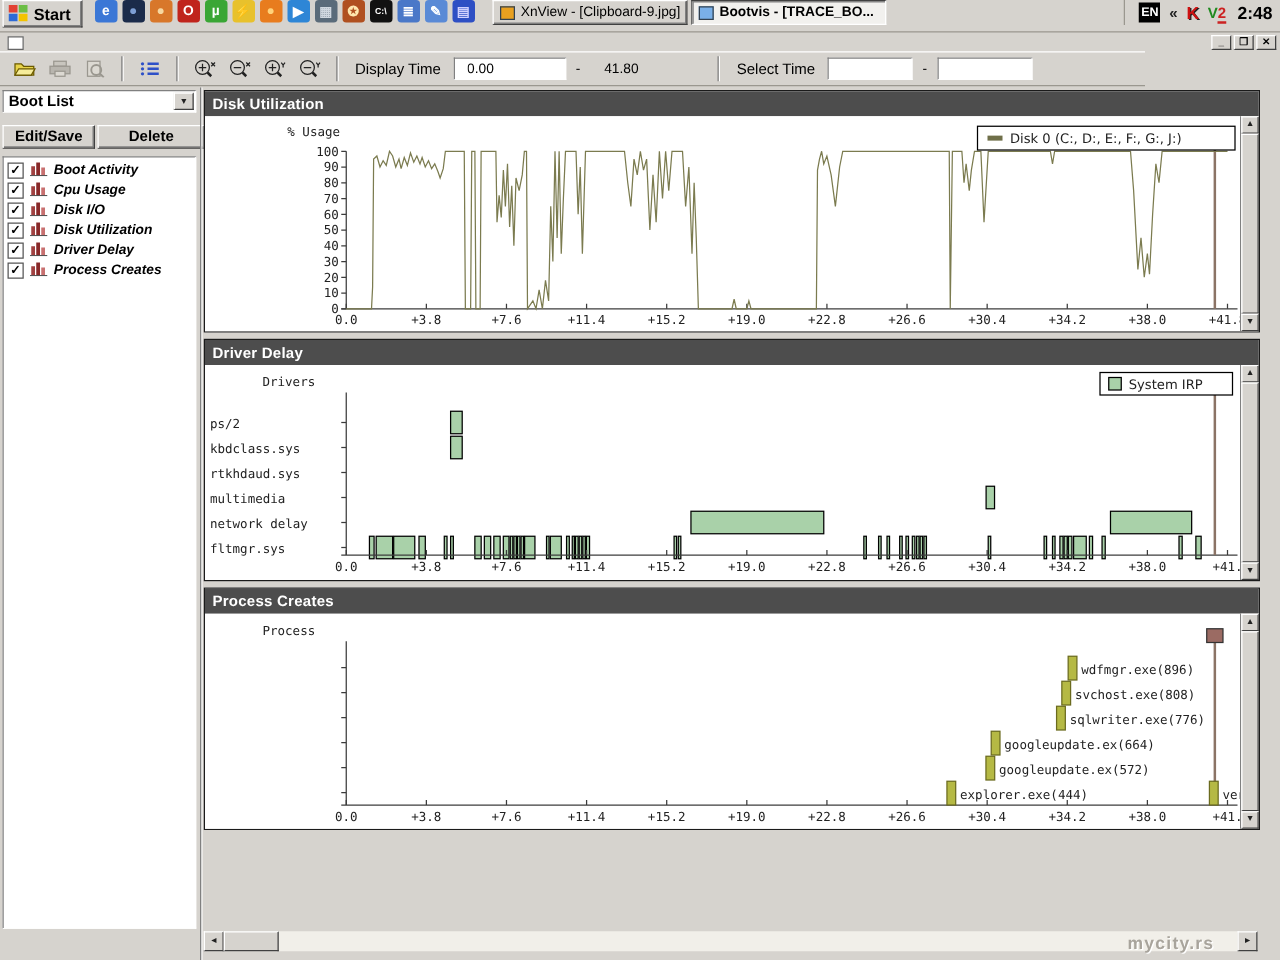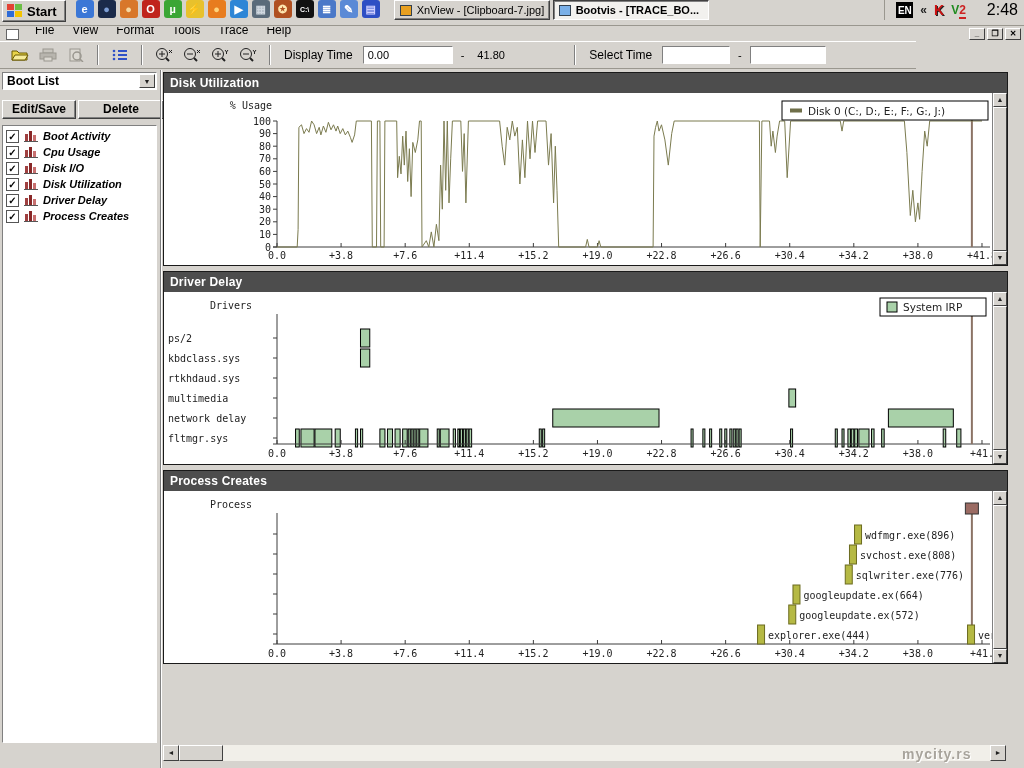--- a/index.html
+++ b/index.html
@@ -29,40 +29,40 @@
   .tb-ico { width:12px; height:11px; flex:0 0 12px; border:1px solid #33414f; }
   .tray { display:flex; align-items:center; gap:7px; margin-right:6px; padding-left:11px;
           border-left:1px solid #9a978f; height:20px; }
   .lang { width:17px; height:16px; background:#000; color:#fff; font-size:10px; font-weight:bold;
           display:flex; align-items:center; justify-content:center; }
   .chev { font-size:12px; font-weight:bold; color:#222; }
   .kico { color:#cc1111; font-weight:bold; font-size:14px; text-shadow:1px 1px 0 #222; }
   .v2 { font-weight:bold; font-size:12px; }
   .v2 i { color:#1f8a1f; font-style:normal; }
   .v2 b { color:#cc2222; border-bottom:2px solid #cc2222; }
-  .clock { font-size:16px; margin-left:14px; }
+  .clock { font-size:14px; margin-left:2px;font-weight:bold; }
 
   
   .menubar { position:absolute; left:0; top:27px; width:1024px; height:14px; background:#d6d3ce; overflow:hidden; }
   .mdi-icon { position:absolute; left:6px; top:2px; width:13px; height:11px; background:#fff; border:1px solid #666; }
   .menuitems { position:absolute; left:26px; top:-4px; display:flex; }
   .menuitem { padding:0 9px; font-size:12px; }
   .wincontrols { position:absolute; right:3px; top:1px; display:flex; gap:2px; }
   .wc { width:16px; height:12px; background:#d6d3ce; border:1px solid; border-color:#fff #404040 #404040 #fff;
         font-size:8px; line-height:9px; text-align:center; font-weight:bold; }
 
   
   .toolbar { position:absolute; left:0; top:41px; width:916px; height:28px; background:#d6d3ce;
              border-top:1px solid #fff; border-bottom:1px solid #9a978f;
              display:flex; align-items:center; gap:4px; padding-left:8px; }
   .tbtn { width:24px; height:22px; display:flex; align-items:center; justify-content:center; }
   .tsep { width:2px; height:20px; border-left:1px solid #808080; border-right:1px solid #fff; margin:0 5px; }
   .tlabel { font-size:12px; margin:0 6px 0 4px; }
   .tfield { height:18px; border:1px solid; border-color:#808080 #fff #fff #808080; background:#fff;
-            font-size:11px; padding:1px 4px; font-family:"Liberation Sans",sans-serif; }
+            font-size:11px; padding:1px 10px; font-family:"Liberation Sans",sans-serif; }
   .tfield.gray { background:#d6d3ce; border-color:#d6d3ce; }
   .dash { margin:0 4px; font-size:11px; }
 
   
   .sidebar { position:absolute; left:0; top:70px; width:160px; height:698px; background:#d6d3ce; }
   .combo { position:absolute; left:2px; top:2px; width:155px; height:18px; background:#fff;
            border:1px solid; border-color:#808080 #fff #fff #808080; display:flex; align-items:center; }
   .combo .cv { flex:1; padding-left:4px; font-size:12px; font-weight:bold; }
   .combo .cbtn { width:16px; height:14px; margin-right:1px; background:#d6d3ce; border:1px solid;
                  border-color:#fff #404040 #404040 #fff; font-size:7px; text-align:center; line-height:13px; color:#222; }
@@ -128,46 +128,38 @@
         <span class="ql" style="background: rgb(90, 107, 122); color: rgb(208, 216, 224);">▦</span>
         <span class="ql" style="background: rgb(176, 80, 32); color: rgb(255, 232, 176);">✪</span>
         <span class="ql" style="background: rgb(17, 17, 17); color: rgb(255, 255, 255); font-size: 7px;">C:\</span>
         <span class="ql" style="background: rgb(74, 120, 200); color: rgb(255, 255, 255);">≣</span>
         <span class="ql" style="background: rgb(90, 138, 214); color: rgb(255, 255, 255);">✎</span>
         <span class="ql" style="background: rgb(46, 79, 196); color: rgb(208, 208, 255);">▤</span>
       </div>
     <div class="taskbuttons" id="taskbuttons">
         <div class="taskbtn">
           <span class="tb-ico" style="background: rgb(232, 160, 32);"></span>
-          <span>XnView - [Clipboard-7.jpg]</span>
+          <span>XnView - [Clipboard-9.jpg]</span>
         </div>
         <div class="taskbtn active">
           <span class="tb-ico" style="background: rgb(122, 176, 232);"></span>
           <span>Bootvis - [TRACE_BO...</span>
         </div>
       </div>
     <div class="tray">
       <span class="lang">EN</span>
       <span class="chev">«</span>
       <span class="kico">K</span>
       <span class="v2"><i>V</i><b>2</b></span>
       <span class="clock">2:48</span>
     </div>
   </div>
 
   <div class="menubar">
     <span class="mdi-icon"></span>
-    <div class="menuitems" id="menuitems">
-        <span class="menuitem">File</span>
-        <span class="menuitem">View</span>
-        <span class="menuitem">Format</span>
-        <span class="menuitem">Tools</span>
-        <span class="menuitem">Trace</span>
-        <span class="menuitem">Help</span>
-      </div>
   </div>
   <div class="wincontrols" style="position:absolute; right:3px; top:28px;">
     <span class="wc">_</span>
     <span class="wc">❐</span>
     <span class="wc">✕</span>
   </div>
 
   <div class="toolbar">
     <span class="tbtn">
       <svg width="18" height="14">

